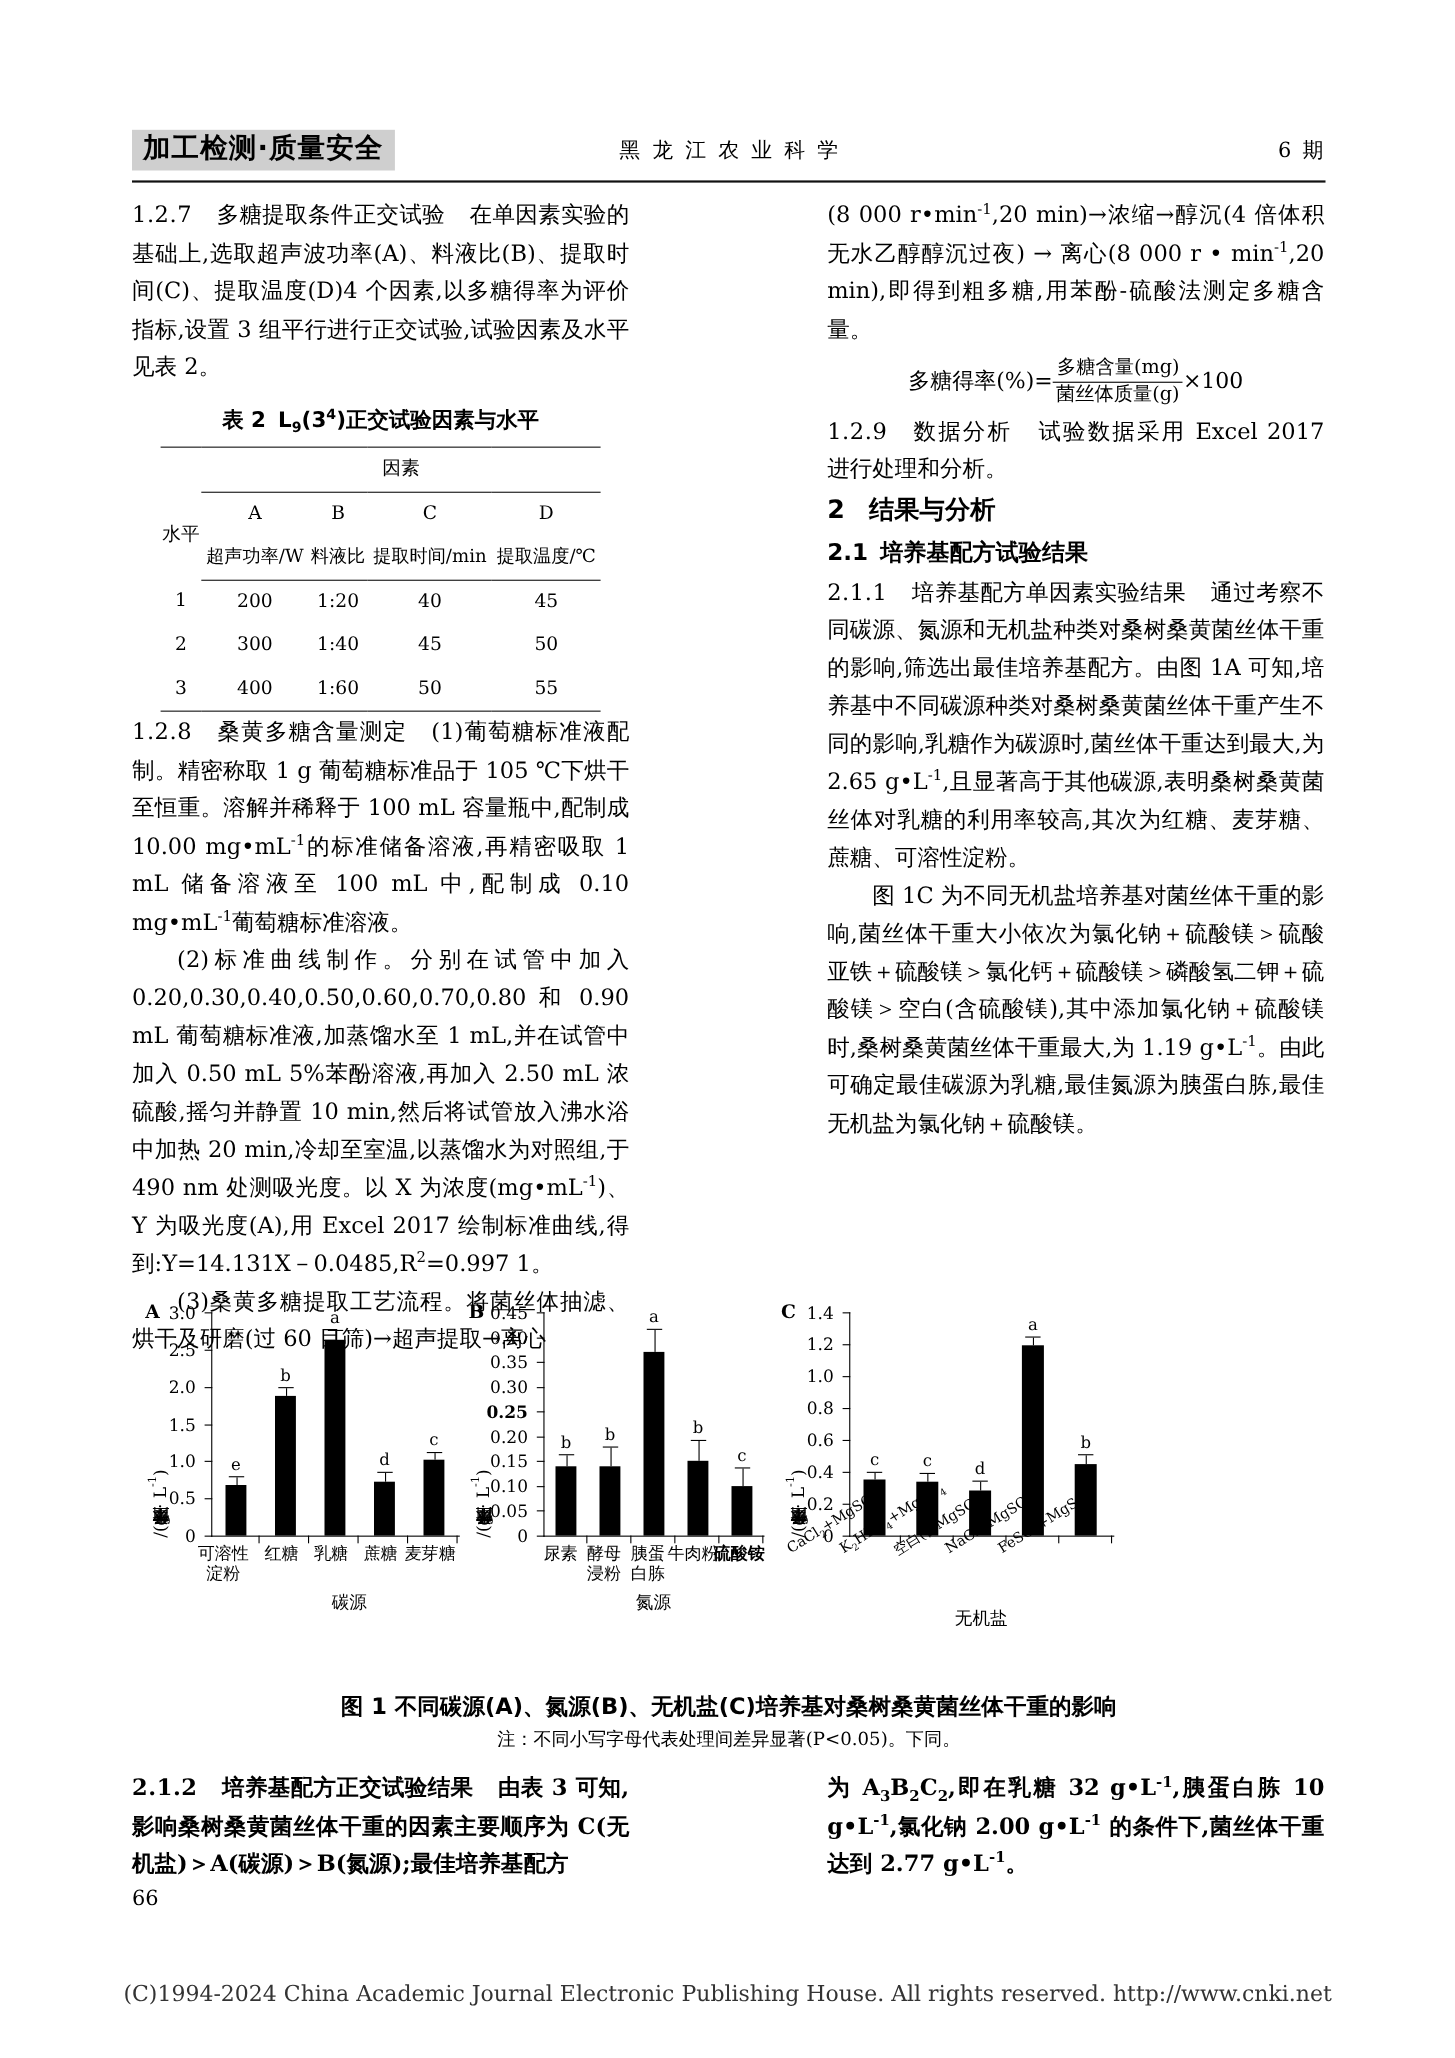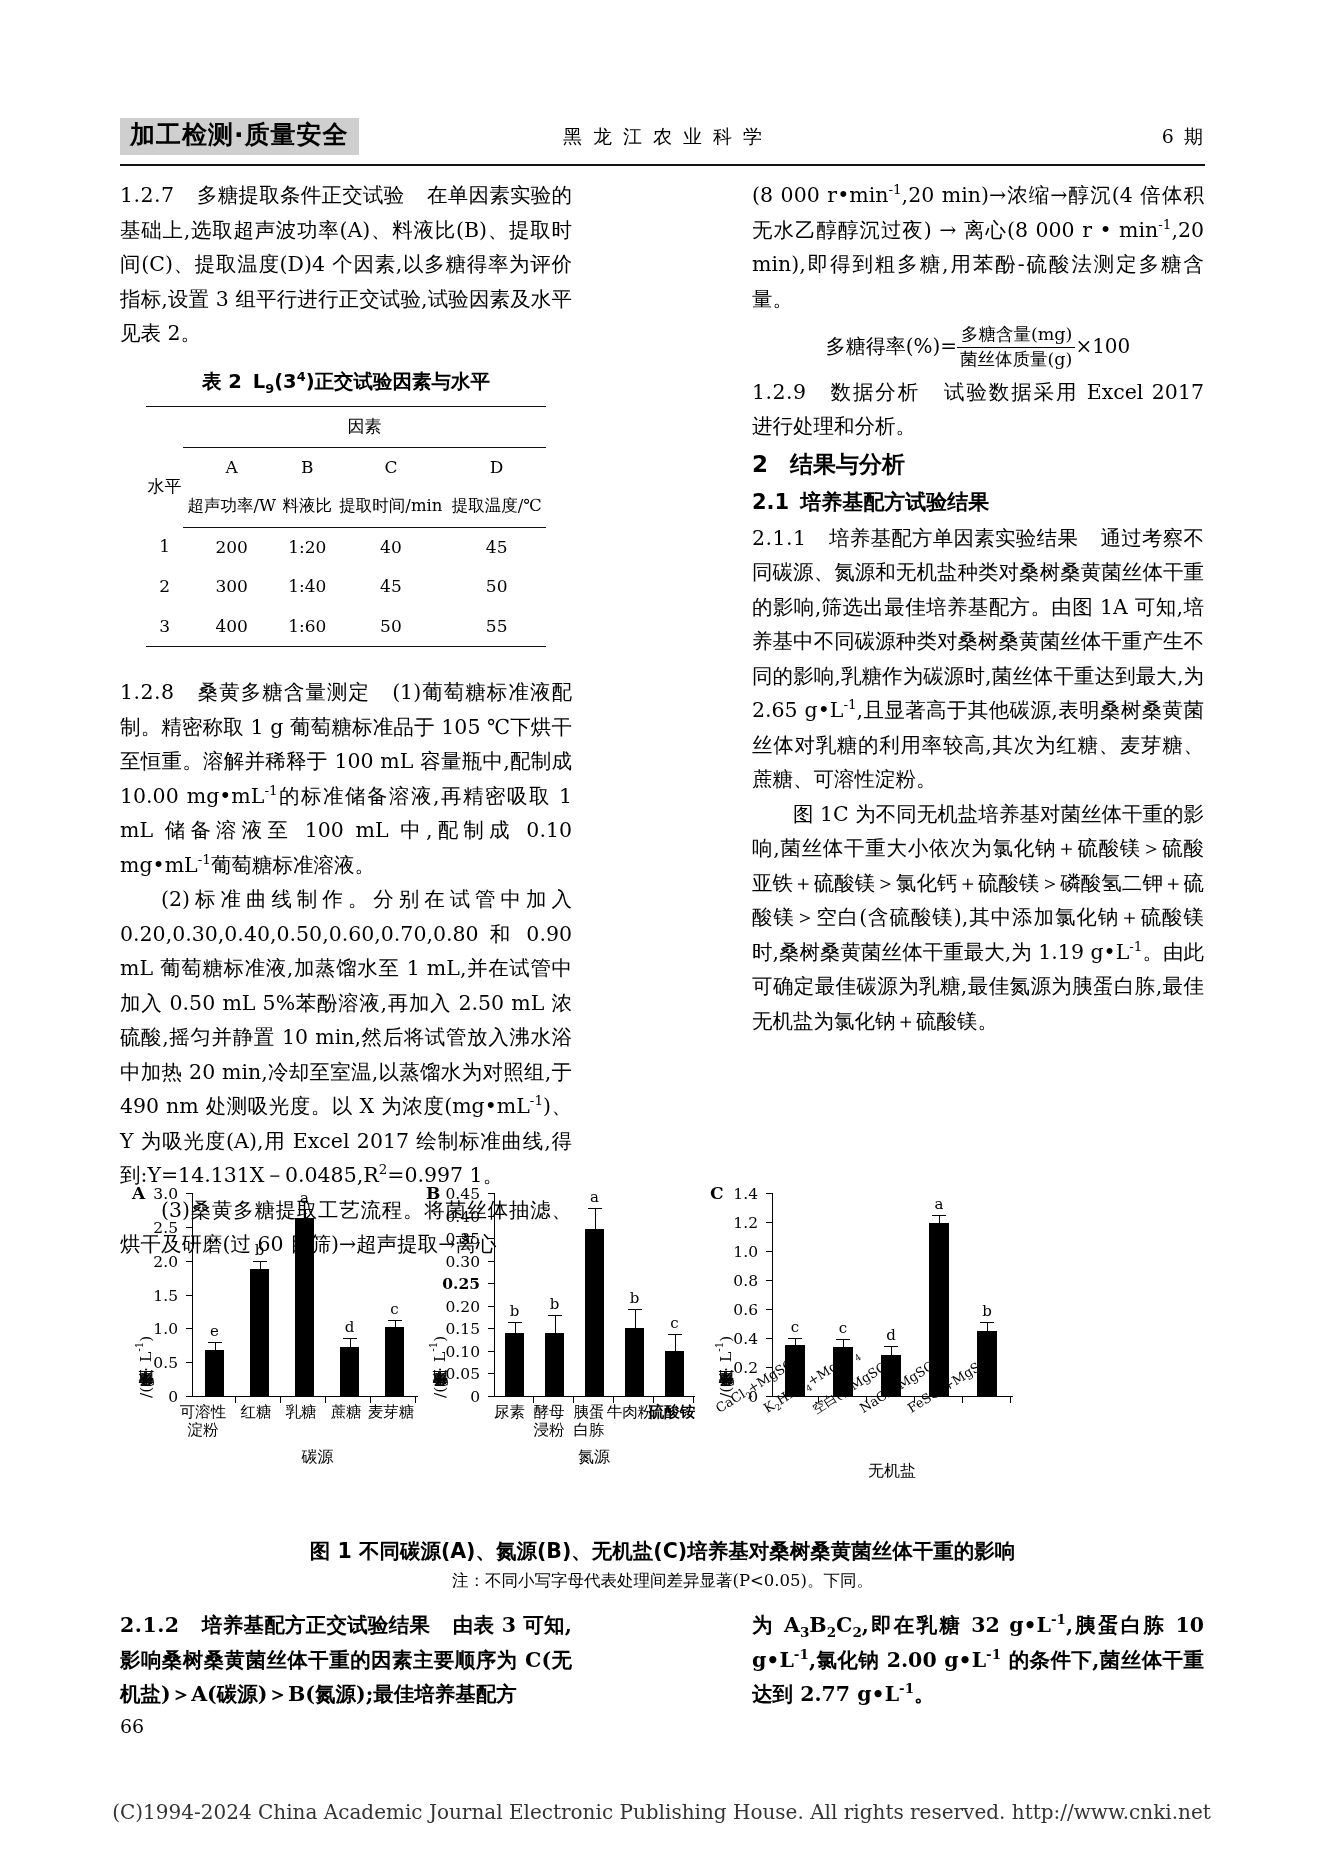--- a/index.html
+++ b/index.html
@@ -66,21 +66,21 @@
     font-weight:bold;font-size:23px;line-height:40px;
   }
   .h3{
     font-family:"DejaVu Sans","Liberation Sans",sans-serif;
     font-weight:bold;font-size:21px;line-height:37px;
   }
   sup{font-size:0.66em;vertical-align:super;line-height:0;}
   sub{font-size:0.66em;vertical-align:sub;line-height:0;}
 
   
-  .tbl-wrap{margin-top:14px;margin-bottom:28px;}
+  .tbl-wrap{margin-top:14px;margin-bottom:1px;}
   .tbl-caption{
     text-align:center;
     font-family:"DejaVu Sans","Liberation Sans",sans-serif;
     font-weight:bold;
     font-size:19.5px;
     margin-bottom:7px;
   }
   table.t2{
     border-collapse:collapse;
     width:400px;

